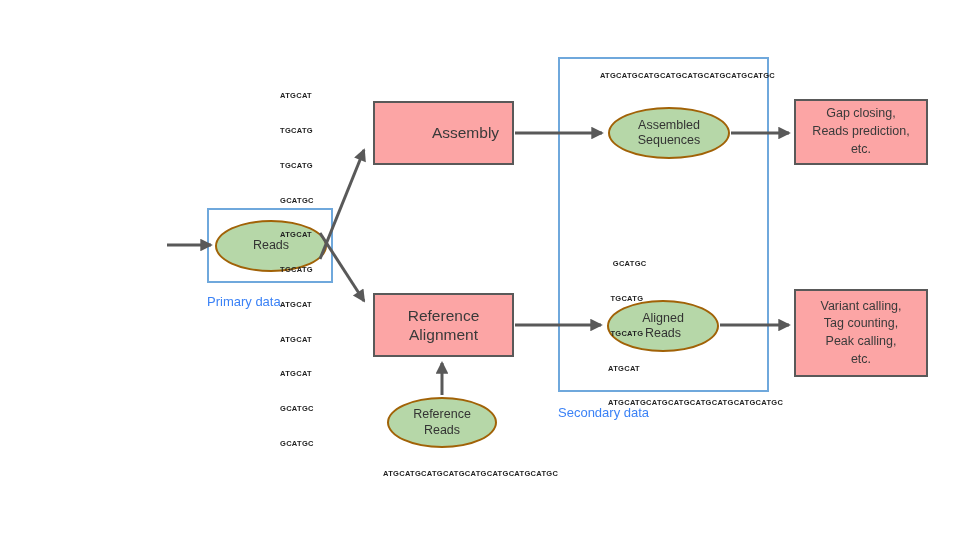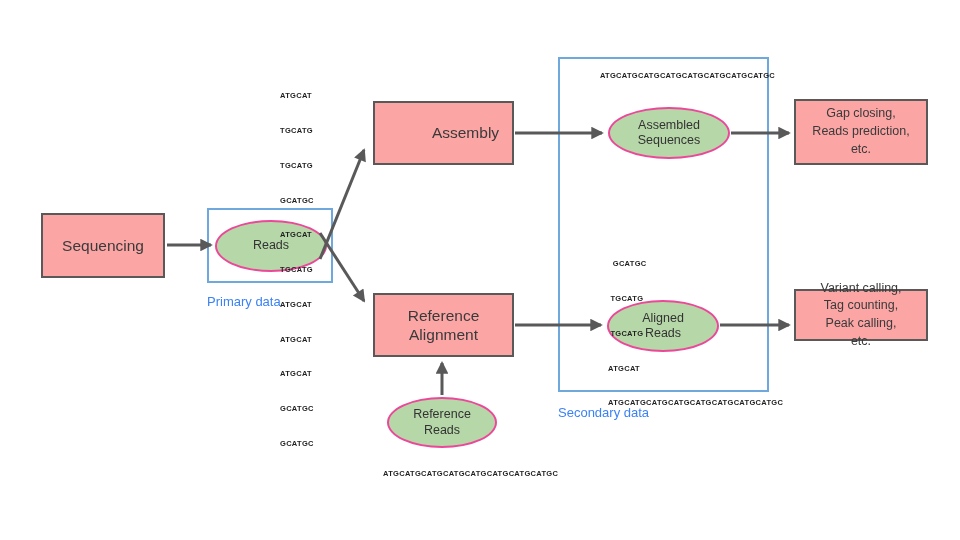--- a/index.html
+++ b/index.html
@@ -23,21 +23,21 @@
     color: #3a3a3a;
     z-index: 2;
     box-sizing: border-box;
   }
   .box .lbl { font-size: 15.5px; line-height: 1.25; }
   .box .small { font-size: 12.5px; line-height: 1.42; }
 
   .ellipse {
     position: absolute;
     background: #b6d7a8;
-    border: 2px solid #ec4899;
+    border: 2px solid #a16207;
     border-radius: 50%;
     display: flex; flex-direction: column;
     align-items: center; justify-content: center;
     text-align: center;
     color: #333333;
     z-index: 2;
     box-sizing: border-box;
   }
   .ellipse .lbl { font-size: 12.5px; line-height: 1.22; }
 
@@ -75,40 +75,37 @@
 <body>
 
 <div class="stage">
 
   <div class="bluerect" style="left:207px; top:208px; width:126px; height:75px;"></div>
   <div class="bluerect" style="left:558px; top:57px; width:211px; height:335px;"></div>
 
   <div class="bluelabel" style="left:207px; top:294px; width:126px;">Primary data</div>
   <div class="bluelabel" style="left:558px; top:405px; width:211px;">Secondary data</div>
 
-  <div class="box" style="left:41px; top:213px; width:124px; height:65px;">
-    <span class="lbl">Sequencing</span>
-  </div>
 
   <div class="box" style="left:373px; top:101px; width:141px; height:64px;padding-left:44px;">
     <span class="lbl">Assembly</span>
   </div>
 
   <div class="box" style="left:373px; top:293px; width:141px; height:64px;">
     <span class="lbl">Reference</span>
     <span class="lbl">Alignment</span>
   </div>
 
   <div class="box" style="left:794px; top:99px; width:134px; height:66px;">
     <span class="small">Gap closing,</span>
     <span class="small">Reads prediction,</span>
     <span class="small">etc.</span>
   </div>
 
-  <div class="box" style="left:794px; top:289px; width:134px; height:52px;">
+  <div class="box" style="left:794px; top:289px; width:134px; height:88px;">
     <span class="small">Variant calling,</span>
     <span class="small">Tag counting,</span>
     <span class="small">Peak calling,</span>
     <span class="small">etc.</span>
   </div>
 
   <div class="ellipse" style="left:215px; top:220px; width:112px; height:52px;">
     <span class="lbl">Reads</span>
   </div>
 

